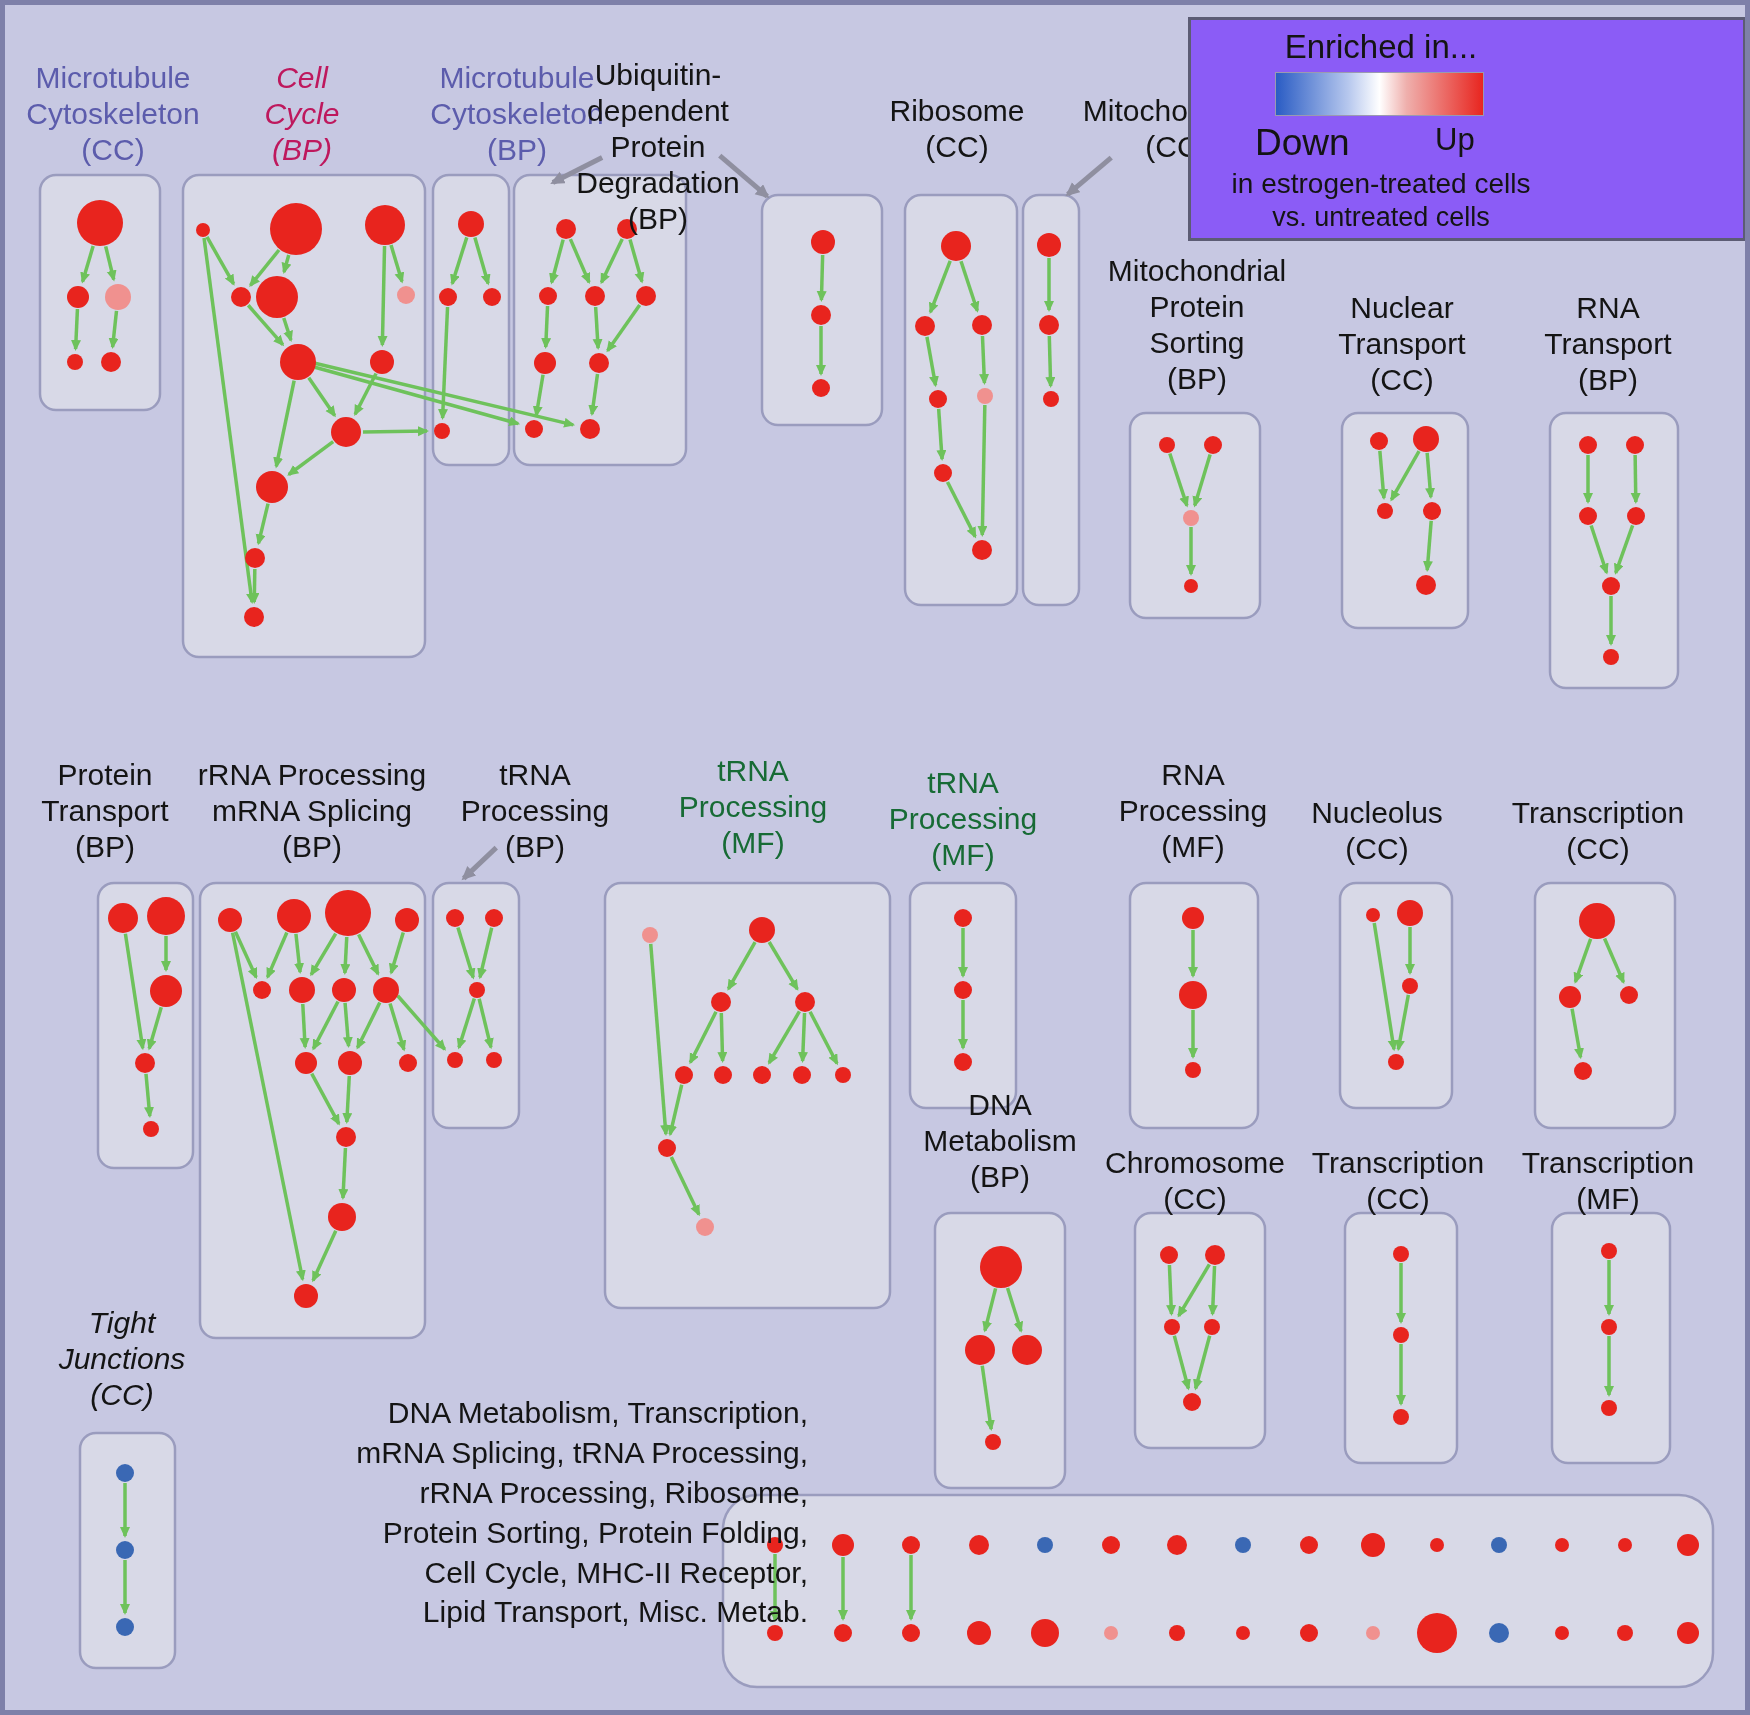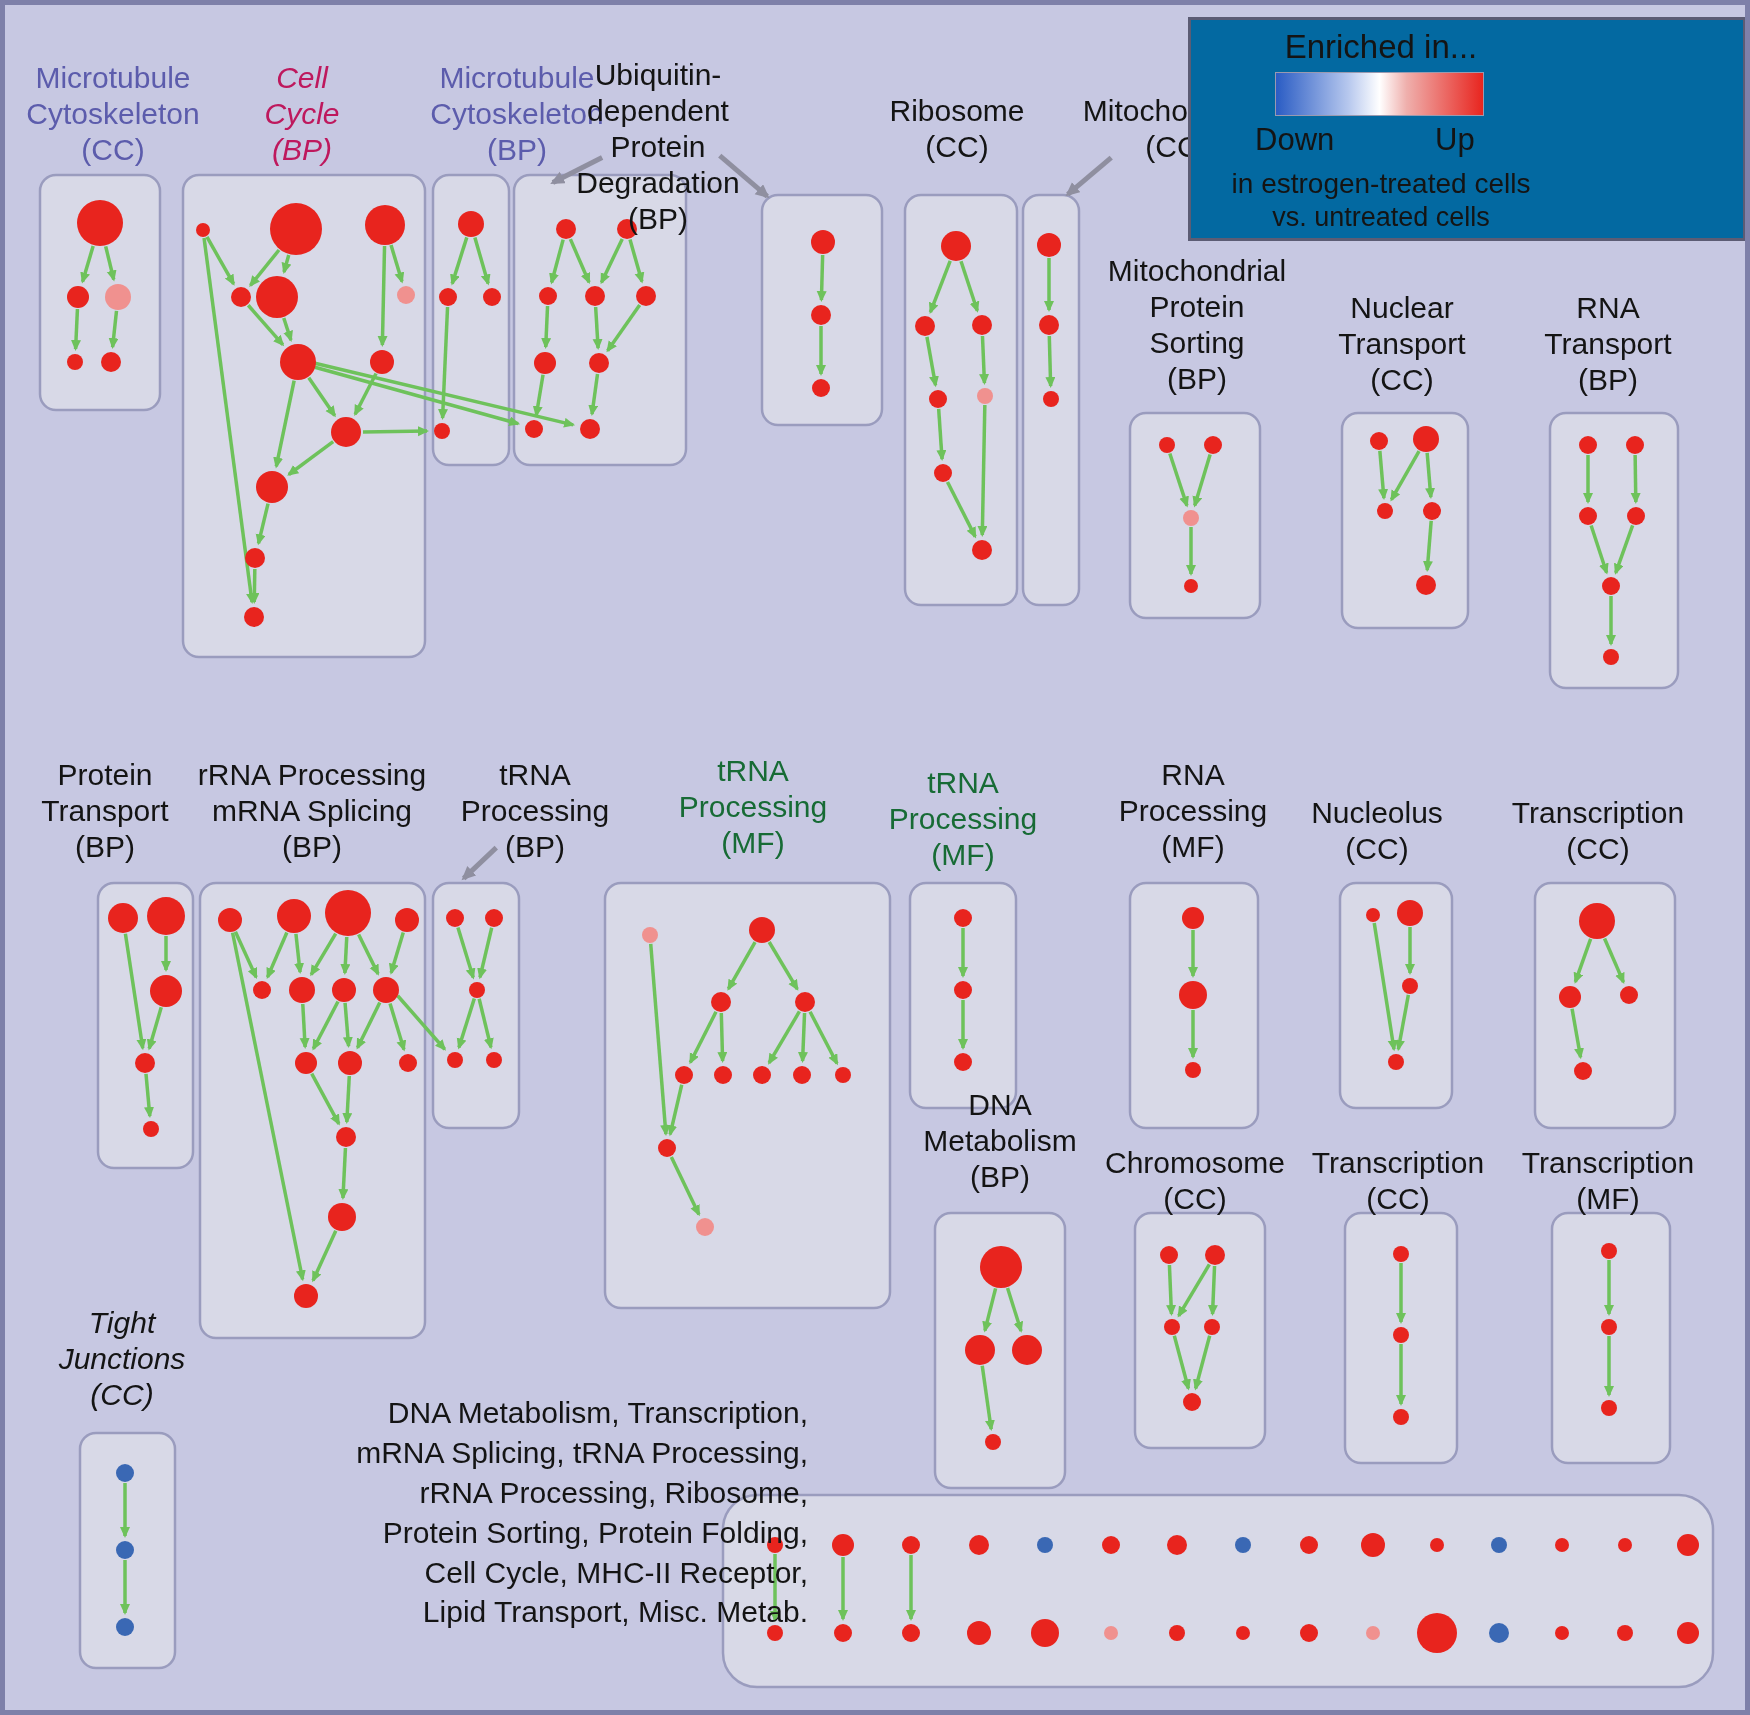--- a/index.html
+++ b/index.html
@@ -6,25 +6,25 @@
   body{font-family:"Liberation Sans",sans-serif;background:#c7c8e2;}
   .figure{position:relative;width:1750px;height:1715px;background:#c7c8e2;
           border:5px solid #7e80a9;box-sizing:border-box;overflow:hidden;}
   #diagram{position:absolute;left:0;top:0;}
   #labels{position:absolute;left:0;top:0;width:100%;height:100%;pointer-events:none;}
   .cluster-label{position:absolute;text-align:center;white-space:pre-line;
                  font-size:30px;line-height:1.2;color:#141414;}
   .note{position:absolute;left:243px;top:1388px;width:560px;font-size:30px;
         line-height:1.33;color:#141414;white-space:pre-line;text-align:right;}
   .legend{position:absolute;left:1183px;top:12px;width:558px;height:224px;
-          background:#0369a1;border:3px solid #5c5c74;box-sizing:border-box;}
+          background:#8b5cf6;border:3px solid #5c5c74;box-sizing:border-box;}
   .legend-title{position:absolute;top:8px;left:0;width:380px;text-align:center;
                 font-size:33px;color:#141414;}
   .legend-bar{position:absolute;top:52px;left:84px;width:207px;height:42px;border:1px solid #9a9ab0;}
-  .legend-down{position:absolute;top:102px;left:64px;font-size:31px;color:#141414;}
+  .legend-down{position:absolute;top:102px;left:64px;font-size:37px;color:#141414;}
   .legend-up{position:absolute;top:102px;left:244px;font-size:31px;color:#141414;text-align:center;}
   .legend-line1{position:absolute;top:148px;left:0;width:380px;text-align:center;font-size:28px;color:#141414;}
   .legend-line2{position:absolute;top:182px;left:0;width:380px;text-align:center;font-size:27px;color:#141414;}
 </style>
 </head>
 <body>
 
 <div class="figure">
 
   <svg id="diagram" width="1750" height="1715" viewBox="0 0 1750 1715">

